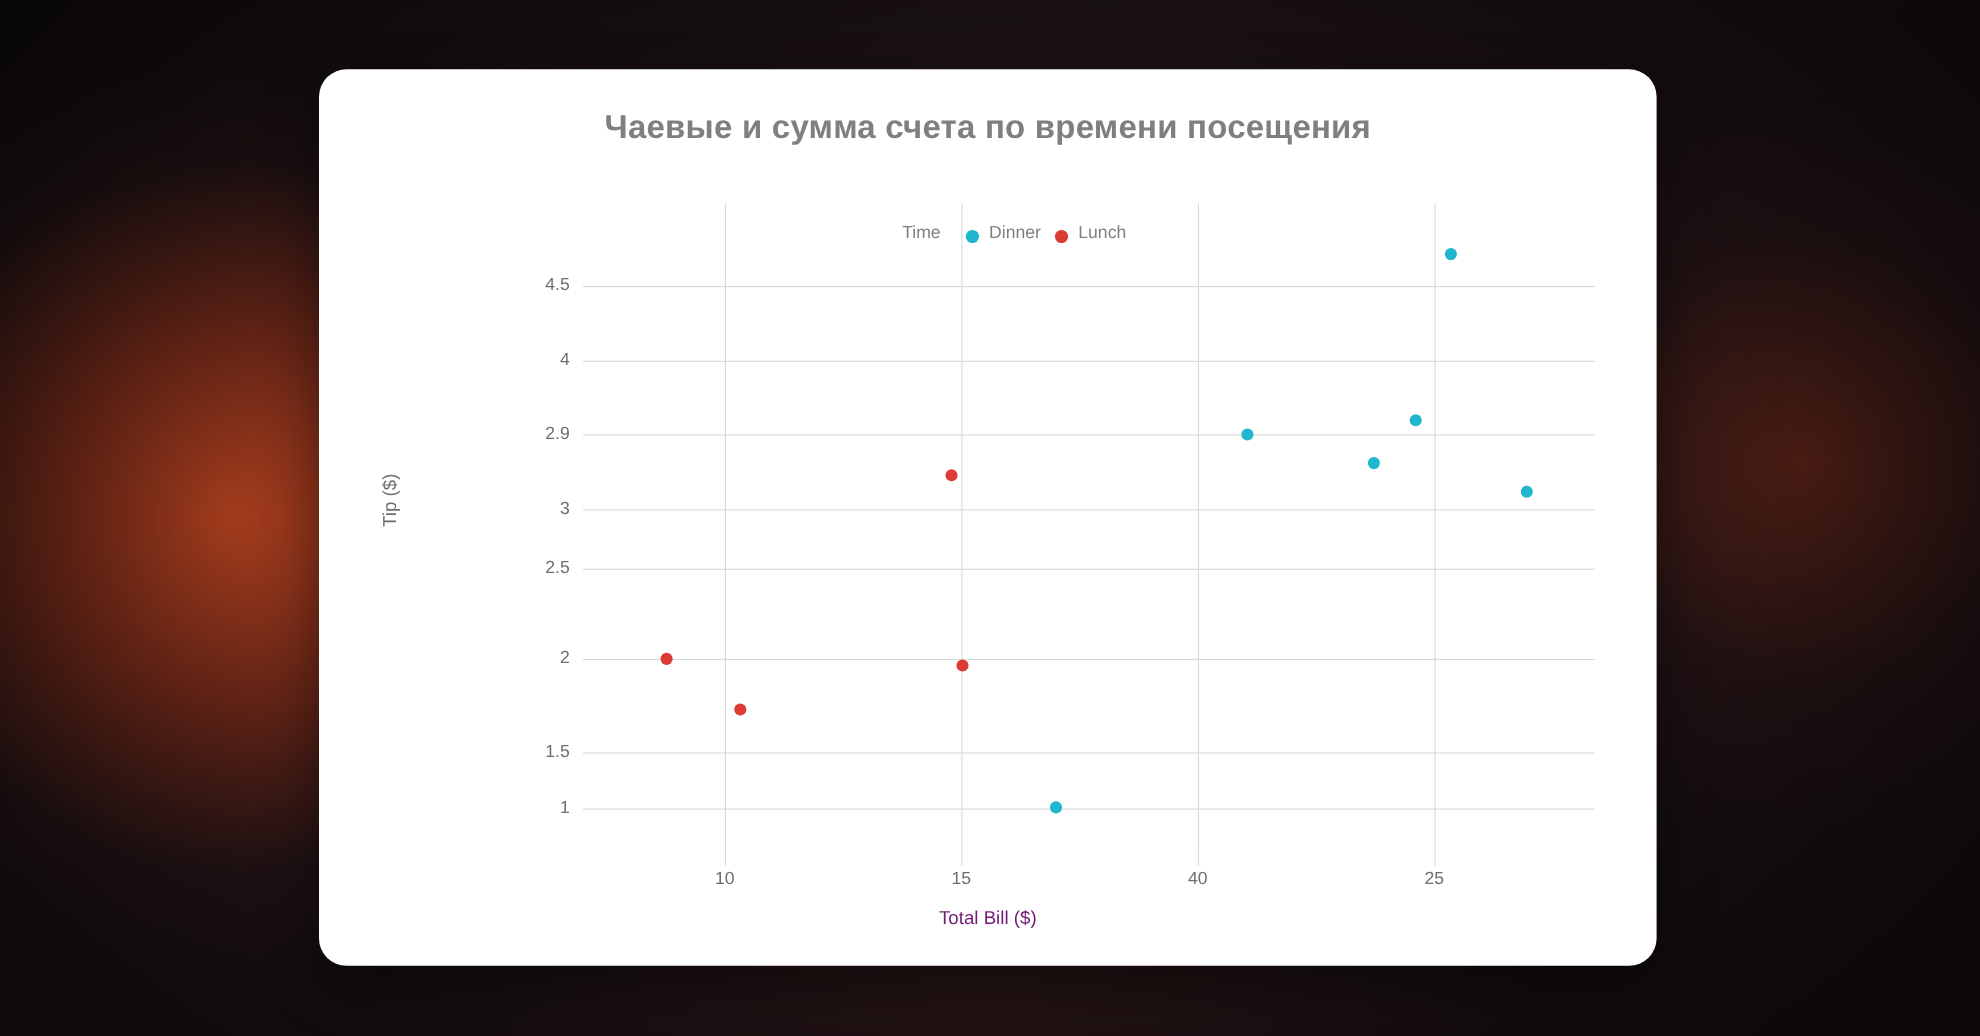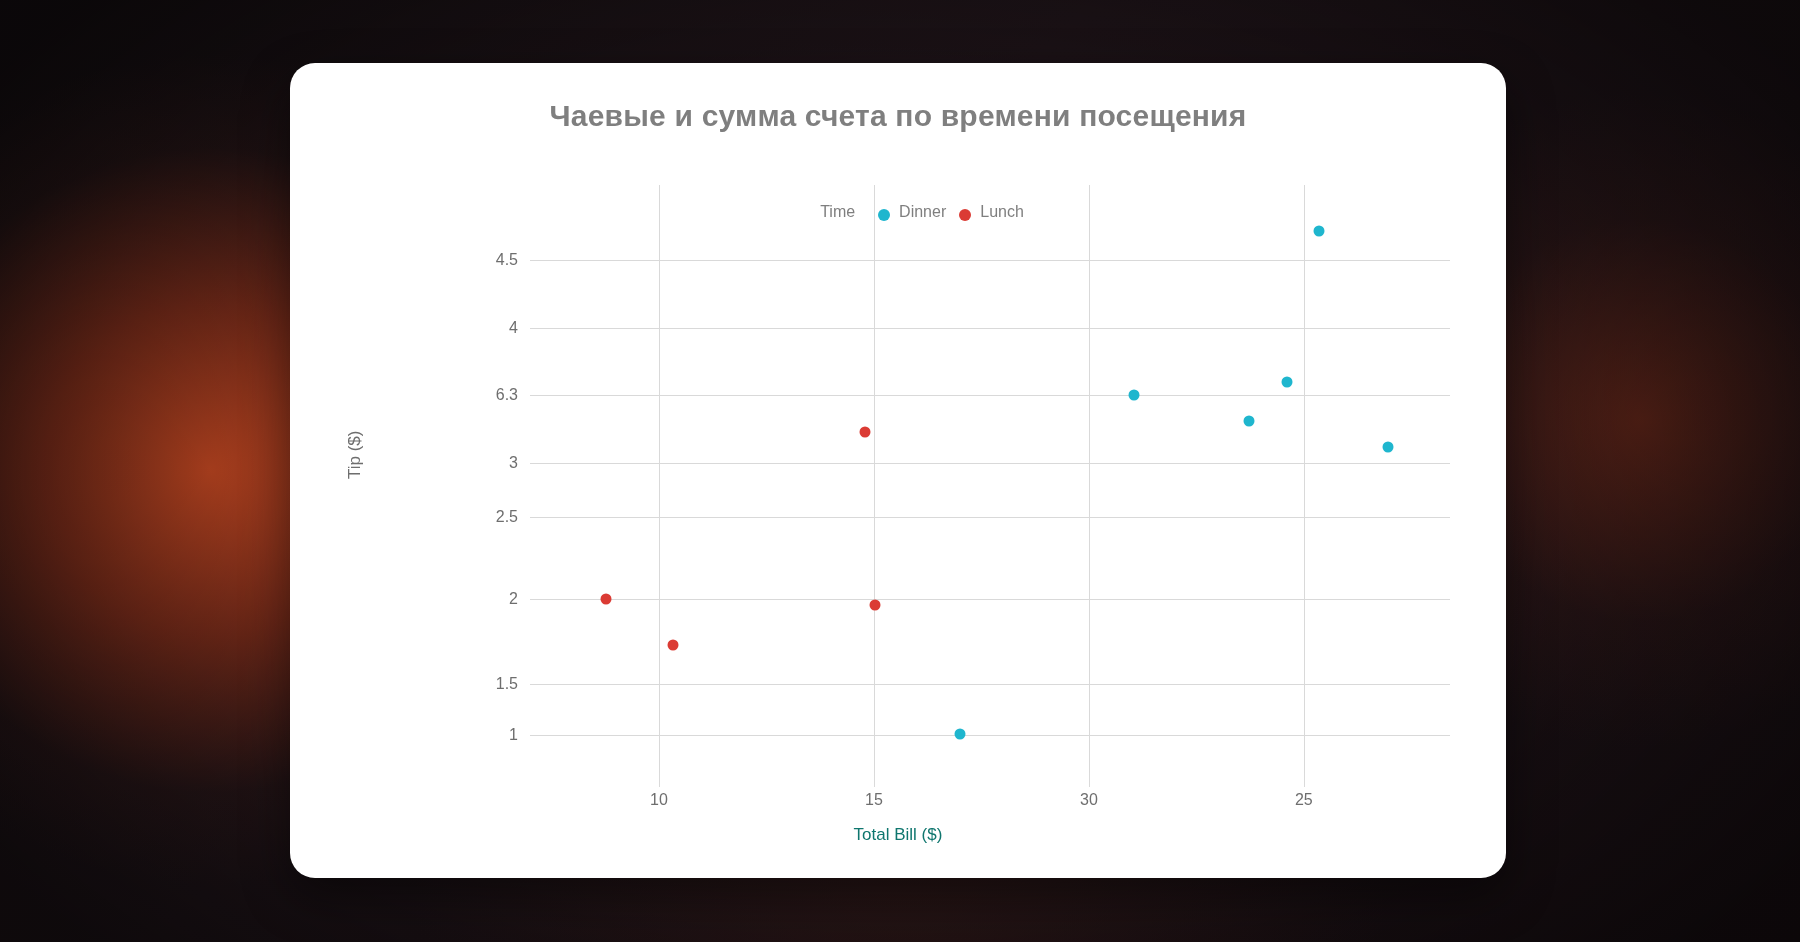--- a/index.html
+++ b/index.html
@@ -147,21 +147,21 @@
     color: #6e6e6e;
     white-space: nowrap;
   }
   #x-axis-label {
     position: absolute;
     left: 0;
     right: 0;
     top: 762px;
     text-align: center;
     font-size: 17px;
-    color: #0f766e;
+    color: #701a75;
   }
 </style>
 </head>
 <body>
 
 <div id="bg-glow"></div>
 <div id="bg-vignette"></div>
 
 <div id="chart-card">
 
@@ -190,37 +190,37 @@
         <div class="gridline-h" style="top: 414.18px;">
           <span class="ytick-label">2</span>
         </div>
         <div class="gridline-h" style="top: 332px;">
           <span class="ytick-label">2.5</span>
         </div>
         <div class="gridline-h" style="top: 278.383px;">
           <span class="ytick-label">3</span>
         </div>
         <div class="gridline-h" style="top: 210.485px;">
-          <span class="ytick-label">6.3</span>
+          <span class="ytick-label">2.9</span>
         </div>
         <div class="gridline-h" style="top: 142.587px;">
           <span class="ytick-label">4</span>
         </div>
         <div class="gridline-h" style="top: 74.6882px;">
           <span class="ytick-label">4.5</span>
         </div>
         <div class="gridline-v" style="left: 128.972px;"></div>
         <div class="xtick-mark" style="left: 128.972px;"></div>
         <div class="xtick-label" style="left: 128.972px;">10</div>
         <div class="gridline-v" style="left: 343.925px;"></div>
         <div class="xtick-mark" style="left: 343.925px;"></div>
         <div class="xtick-label" style="left: 343.925px;">15</div>
         <div class="gridline-v" style="left: 558.879px;"></div>
         <div class="xtick-mark" style="left: 558.879px;"></div>
-        <div class="xtick-label" style="left: 558.879px;">30</div>
+        <div class="xtick-label" style="left: 558.879px;">40</div>
         <div class="gridline-v" style="left: 773.832px;"></div>
         <div class="xtick-mark" style="left: 773.832px;"></div>
         <div class="xtick-label" style="left: 773.832px;">25</div>
         <div class="point" title="Dinner (17, 1.01)" style="left: 429.907px; top: 548.619px; background: rgb(31, 182, 206);"></div>
         <div class="point" title="Dinner (21.05, 3.5)" style="left: 604.019px; top: 210.485px; background: rgb(31, 182, 206);"></div>
         <div class="point" title="Dinner (23.73, 3.31)" style="left: 719.234px; top: 236.286px; background: rgb(31, 182, 206);"></div>
         <div class="point" title="Dinner (24.62, 3.6)" style="left: 757.495px; top: 196.905px; background: rgb(31, 182, 206);"></div>
         <div class="point" title="Dinner (25.35, 4.71)" style="left: 788.879px; top: 46.1709px; background: rgb(31, 182, 206);"></div>
         <div class="point" title="Dinner (26.95, 3.12)" style="left: 857.664px; top: 262.088px; background: rgb(31, 182, 206);"></div>
         <div class="point" title="Lunch (8.77, 2)" style="left: 76.0935px; top: 414.18px; background: rgb(219, 59, 52);"></div>

